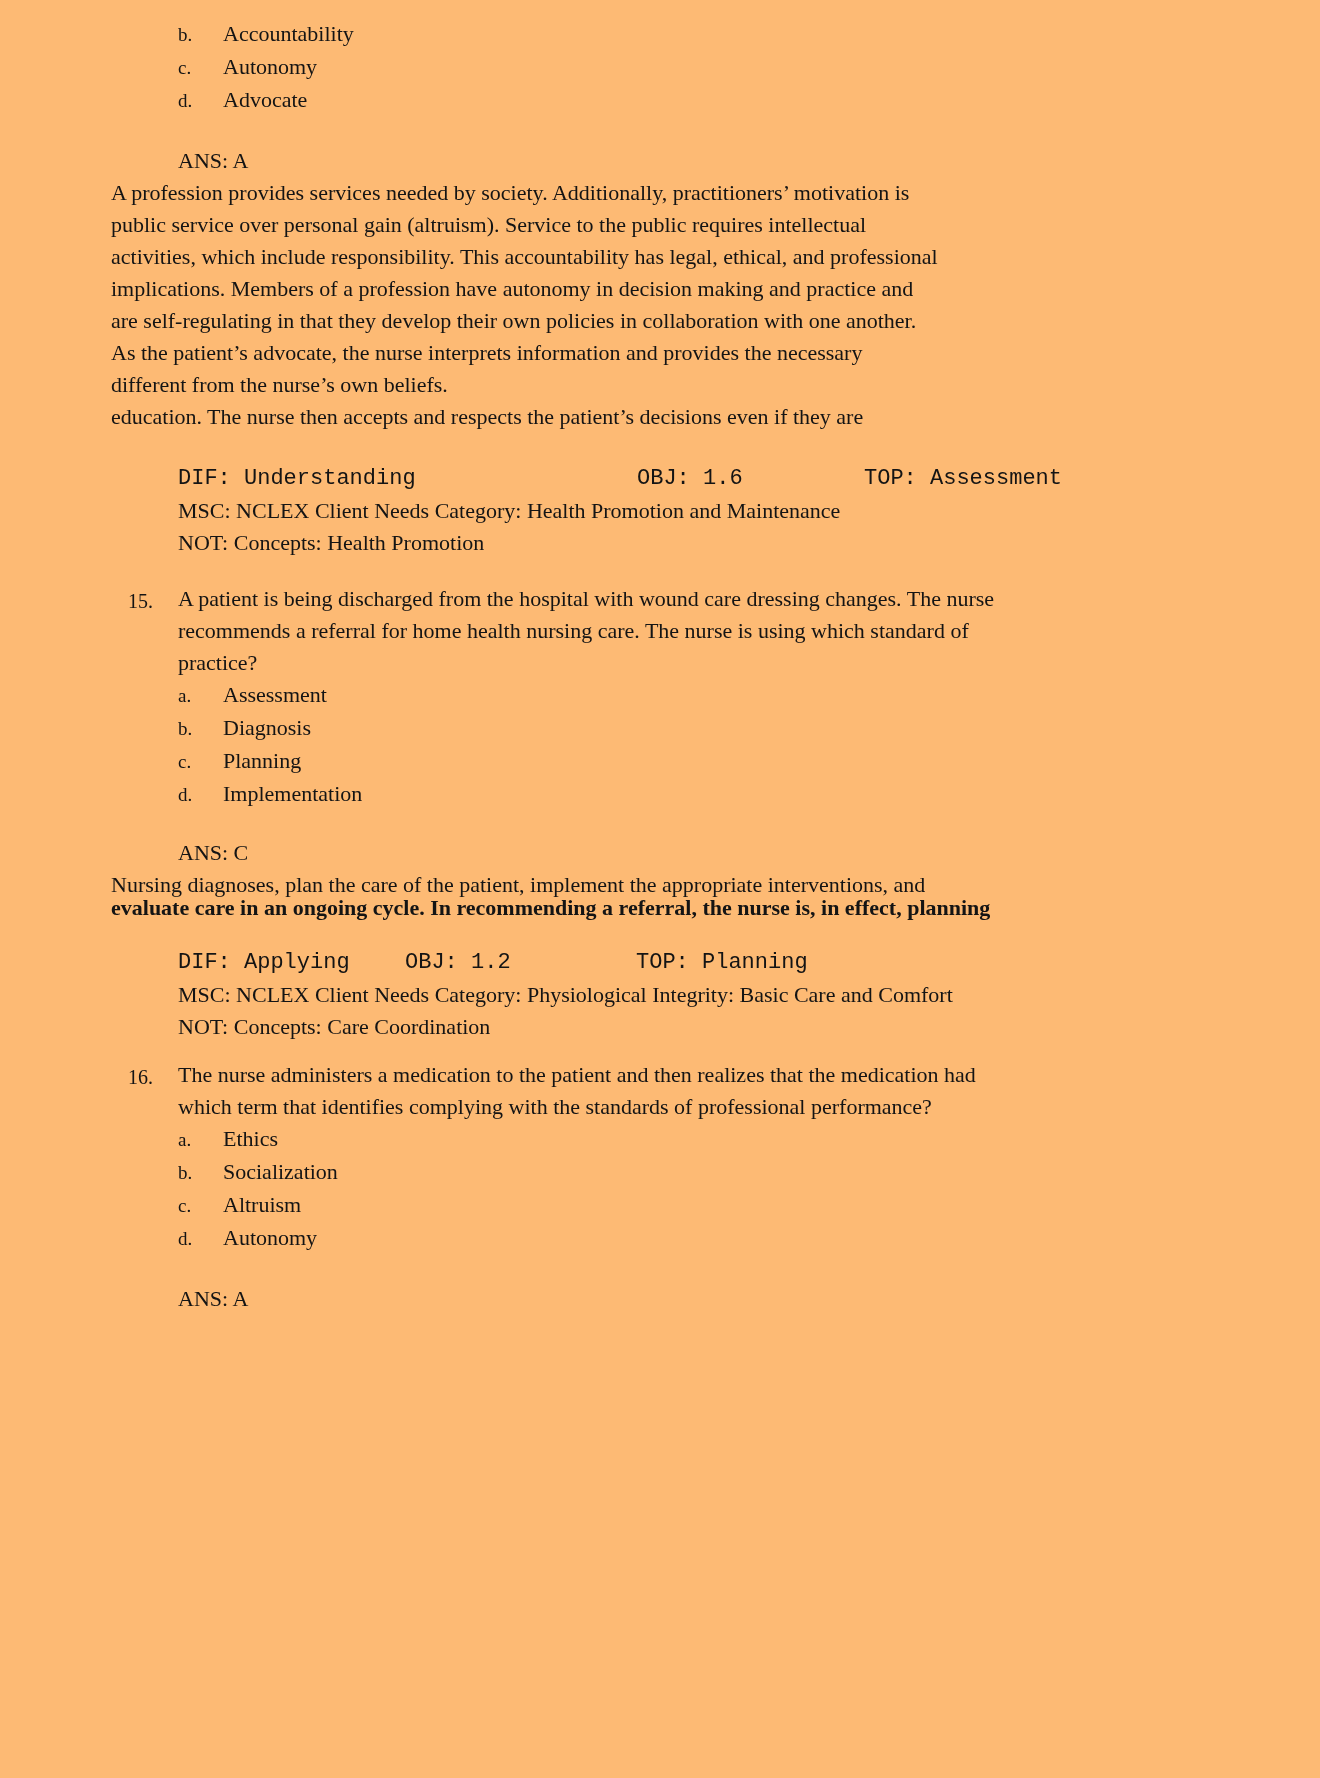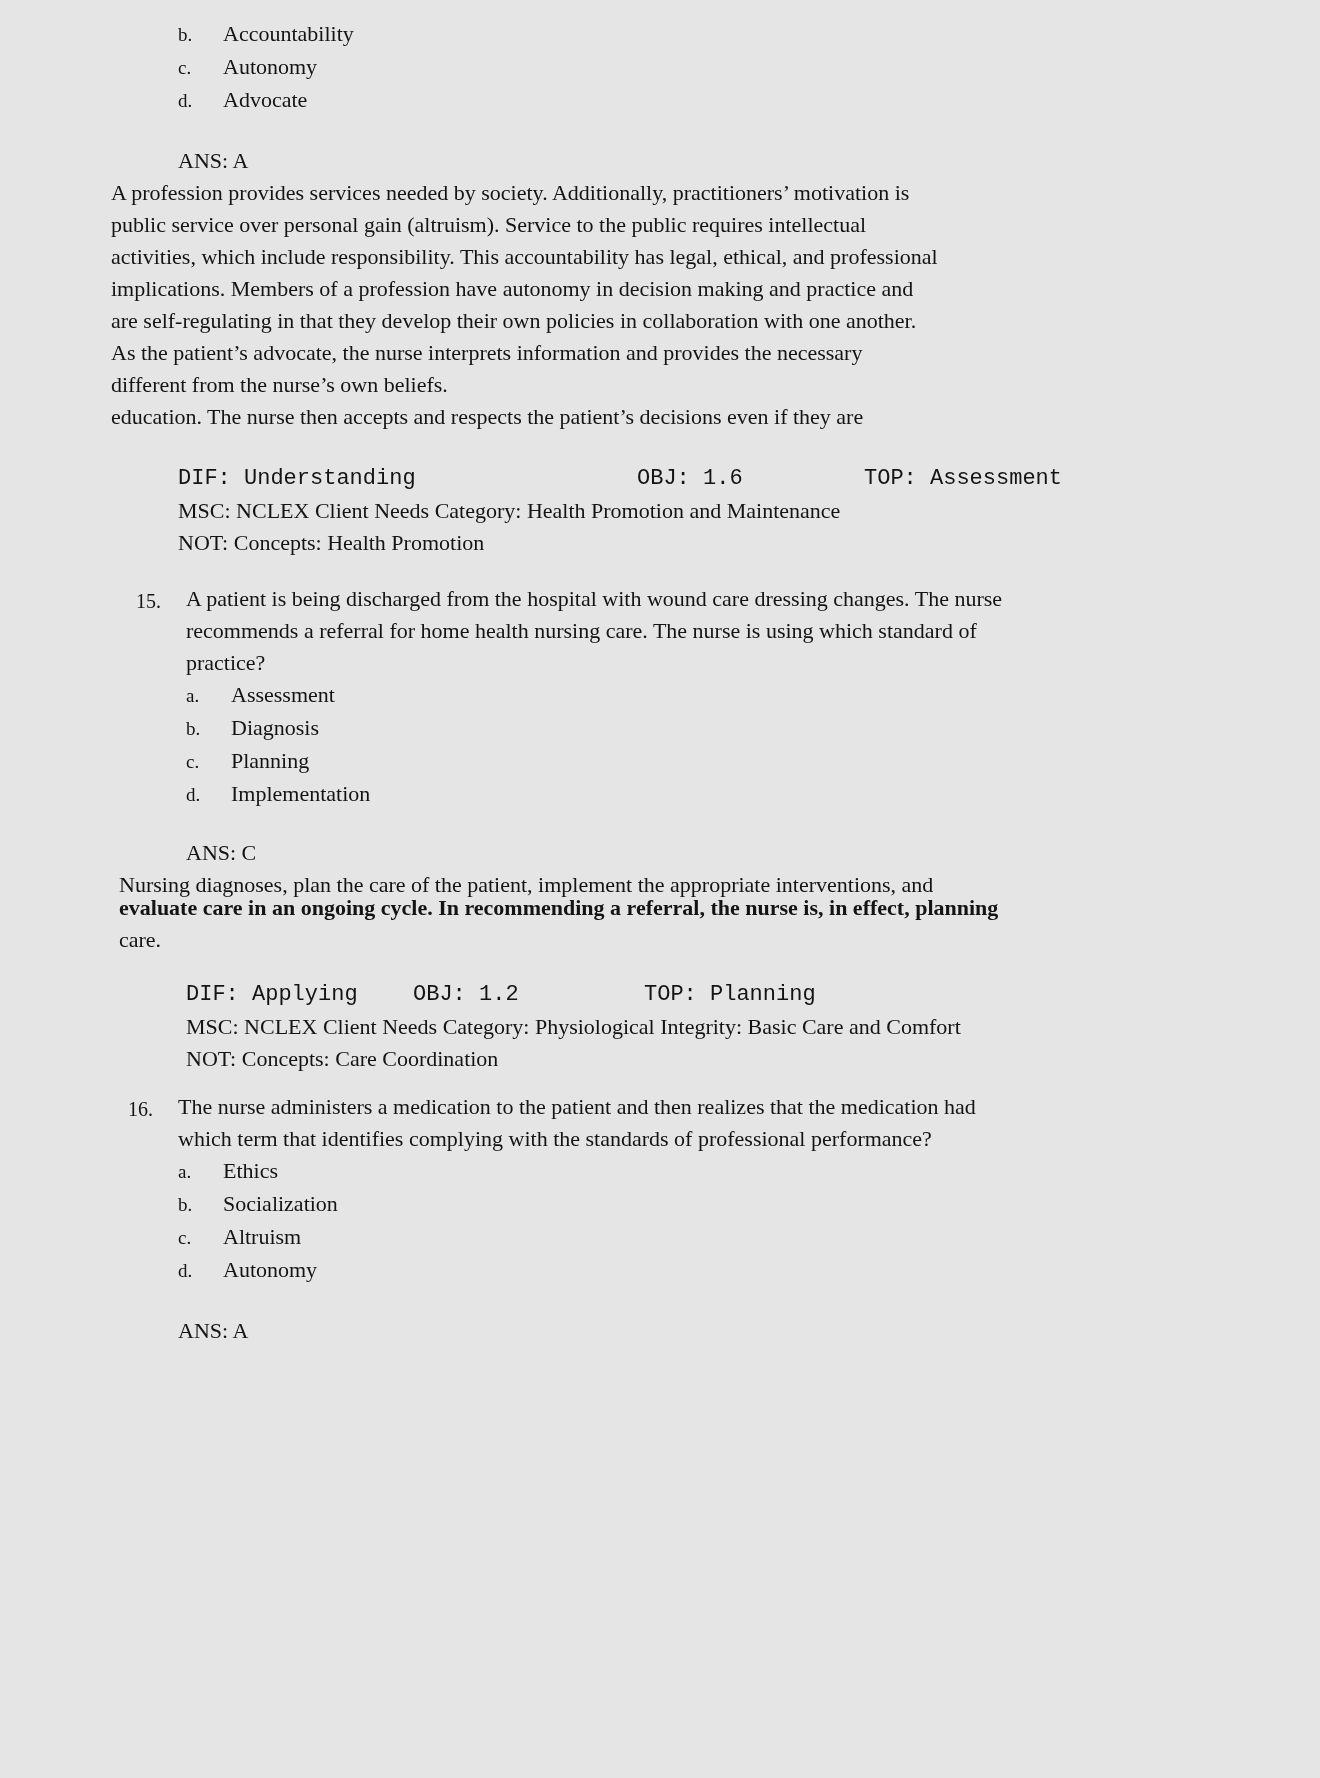--- a/index.html
+++ b/index.html
@@ -1,20 +1,20 @@
 <!DOCTYPE html>
 <html><head>
 <meta charset="utf-8">
 <style>
   html,body{margin:0;padding:0;background:#ffffff;}
   .page{
     position:relative;
     width:1320px;
     height:1778px;
-    background:#e5e5e5;
+    background:#fdba74;
     font-family:"Liberation Serif","DejaVu Serif",serif;
     font-size:22px;
     line-height:32px;
     color:#141414;
     padding-top:18px;
     box-sizing:border-box;
     overflow:hidden;
   }
   .q-head{display:flex;}
   .q-num{width:50px;margin-left:128px;font-size:20px;padding-top:2px;flex:0 0 auto;}
@@ -25,21 +25,21 @@
   .ans{margin-left:178px;margin-top:28px;}
   .expl{margin-left:111px;}
   .meta{margin-left:178px;margin-top:30px;}
   .meta-cells{display:flex;white-space:nowrap;}
   .mcell{flex:0 0 auto;font-family:Liberation Mono, monospace;}
   .c1-q14{width:459px;}
   .c2-q14{width:227px;}
   .c1-q15{width:227px;}
   .c2-q15{width:231px;}
   .mlabel{display:inline-block;min-width:66px;}
-  .sec-q15{margin-top:24px;padding-left:8px;}
+  .sec-q15{margin-top:24px;}
   .sec-q15 .ans{margin-top:26px;}
   .sec-q15 .meta{margin-top:23px;}
   .sec-q16{margin-top:16px;}
   .sec-q16 .ans{margin-top:28px;}
   
   .expl-q15 .tline:nth-child(2){margin-top:-9px;font-weight:bold;}
   .expl-q15 .tline:nth-child(4){margin-top:6px;}
 </style>
 </head>
 <body>
@@ -100,21 +100,20 @@
         <span class="opt-letter">c.</span><span class="opt-text">Planning</span>
       </div>
       <div class="option">
         <span class="opt-letter">d.</span><span class="opt-text">Implementation</span>
       </div>
     </div>
     <div class="ans">ANS: C</div>
     <div class="expl expl-q15">
         <div class="tline">Nursing diagnoses, plan the care of the patient, implement the appropriate interventions, and</div>
         <div class="tline">evaluate care in an ongoing cycle. In recommending a referral, the nurse is, in effect, planning</div>
-        <div class="tline">care.</div>
       </div>
     <div class="meta">
       <div class="meta-cells">
         <span class="mcell c1-q15"><span class="mlabel">DIF:</span><span>Applying</span></span>
         <span class="mcell c2-q15"><span class="mlabel">OBJ:</span><span>1.2</span></span>
         <span class="mcell"><span class="mlabel">TOP:</span><span>Planning</span></span>
       </div>
       <div>MSC: NCLEX Client Needs Category: Physiological Integrity: Basic Care and Comfort</div>
       <div>NOT: Concepts: Care Coordination</div>
     </div>

